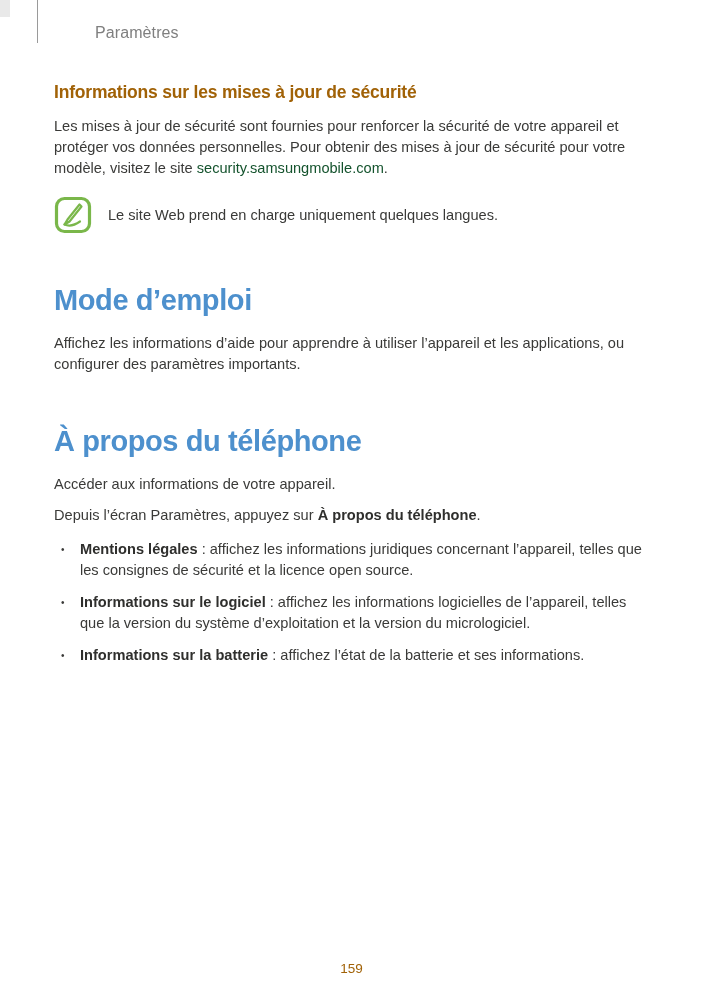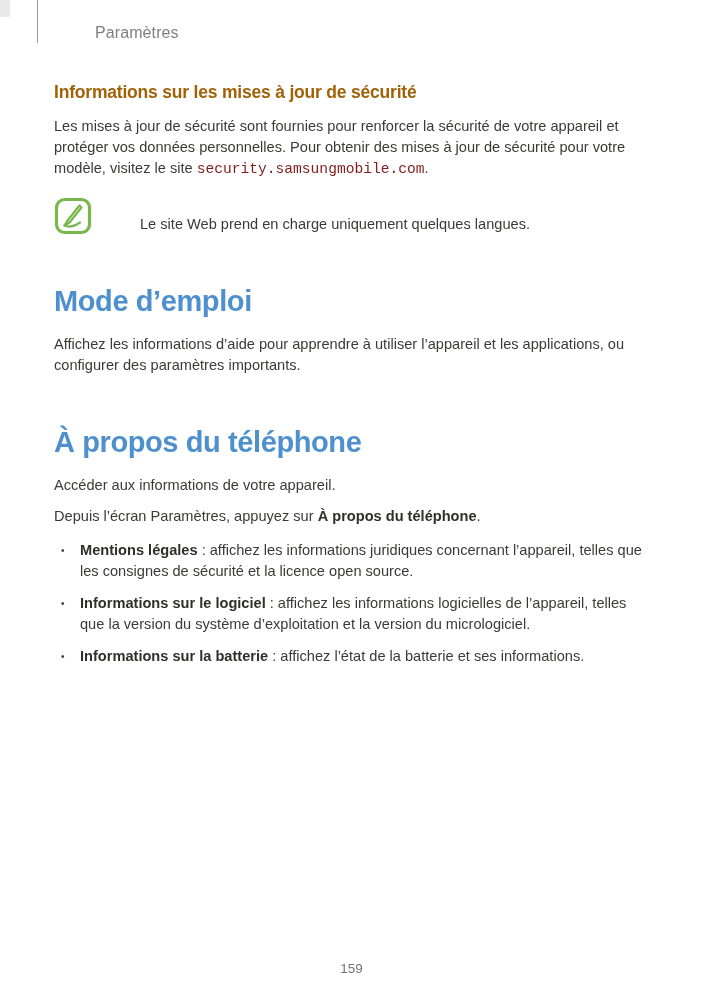--- a/index.html
+++ b/index.html
@@ -54,33 +54,31 @@
   }
 
   p.body {
     font-size: 14.6px;
     line-height: 21px;
     margin: 0 0 10px 0;
     color: #3a3a38;
   }
 
   a.link {
-    color: #7f1d1d;
+    color: #14532d;
     text-decoration: none;
     cursor: pointer;
-    font-family: Liberation Mono, monospace;
   }
 
   b.inline-bold { font-weight: bold; color: #2f2f2d; }
 
   .note-row {
     display: flex;
-    align-items: flex-end;
+    align-items: flex-start;
     margin: 17px 0 0 0;
-    gap: 32px;
   }
   .note-icon {
     flex: 0 0 auto;
     width: 38px; height: 38px;
     margin-right: 16px;
   }
   .note-text {
     font-size: 14.6px;
     line-height: 21px;
     margin-top: 9px;
@@ -118,21 +116,21 @@
     color: #3a3a38;
   }
 
   .page-number {
     position: absolute;
     bottom: 18px;
     left: 0;
     width: 100%;
     text-align: center;
     font-size: 13.5px;
-    color: #737373;
+    color: #a16207;
   }
 </style>
 </head>
 <body>
 
 <div class="corner-mark"></div>
 <div class="header-rule"></div>
 <div class="running-header">Paramètres</div>
 
 <div class="content">

